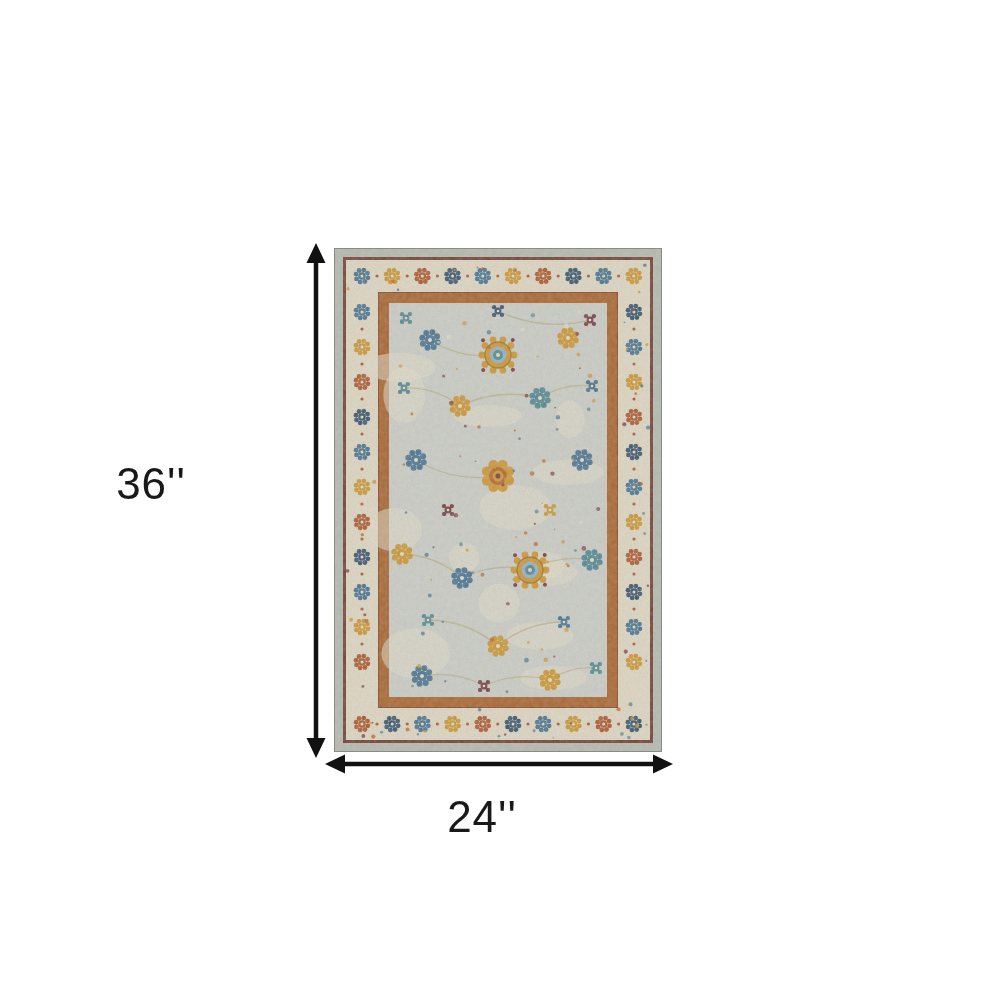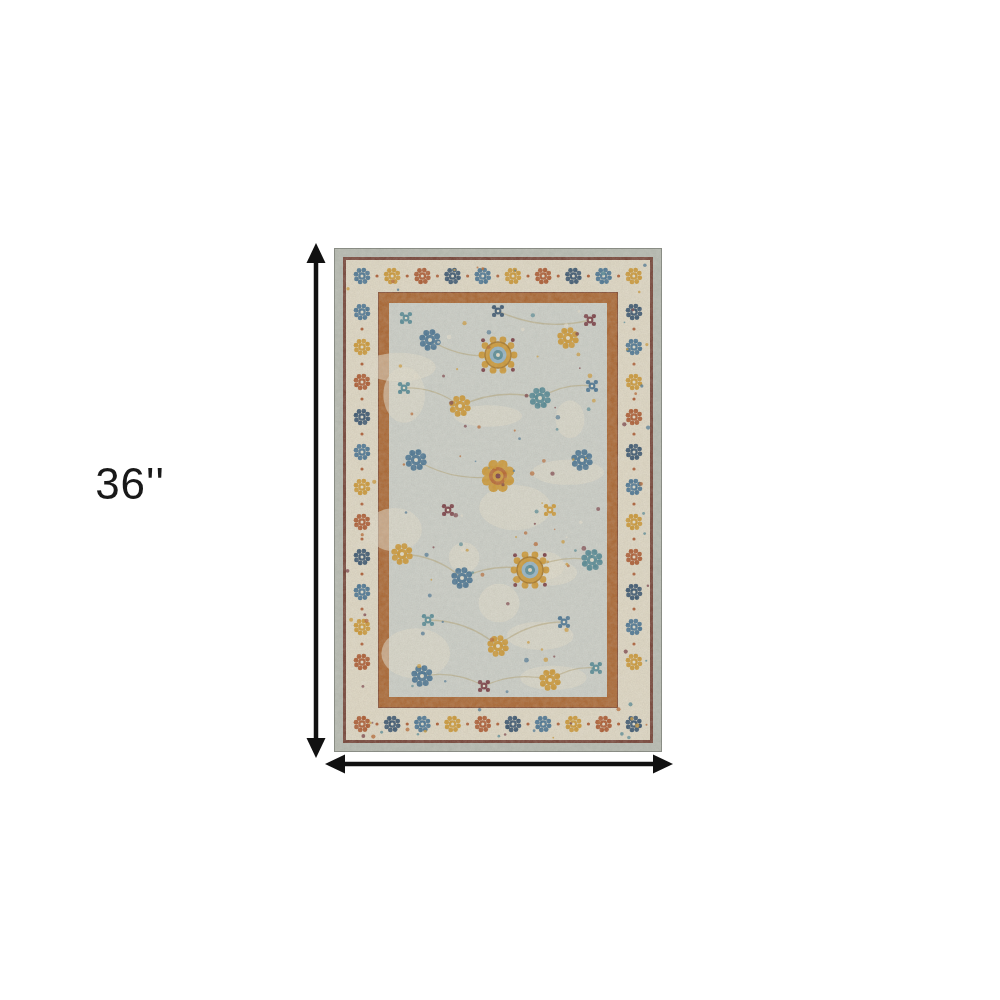--- a/index.html
+++ b/index.html
@@ -21,21 +21,21 @@
   }
   .dim-label{
     position:absolute;
     font-size:44px;
     font-weight:400;
     color:#191919;
     text-align:center;
     letter-spacing:1px;
     line-height:1;
   }
-  .dim-label.height{left:75px;top:462px;width:110px;}
+  .dim-label.height{left:96px;top:462px;width:110px;}
   .dim-label.width{left:427px;top:795px;width:110px;}
 </style>
 </head>
 <body>
 
 <div class="stage">
 
   <div class="rug-wrap">
     <svg id="rug-svg" viewBox="0 0 328 504" xmlns="http://www.w3.org/2000/svg">
         <defs>
@@ -938,14 +938,15 @@
       <polygon points="316,758 306.5,738 325.5,738" fill="#111111"></polygon>
     </g>
     <g id="width-arrow">
       <line x1="342" y1="764" x2="656" y2="764" stroke="#111111" stroke-width="4.5"></line>
       <polygon points="325,764 345,754.5 345,773.5" fill="#111111"></polygon>
       <polygon points="673,764 653,754.5 653,773.5" fill="#111111"></polygon>
     </g>
   </svg>
 
   <div class="dim-label height">36''</div>
+  <div class="dim-label width">24''</div>
 
 </div>
 
 </body></html>

